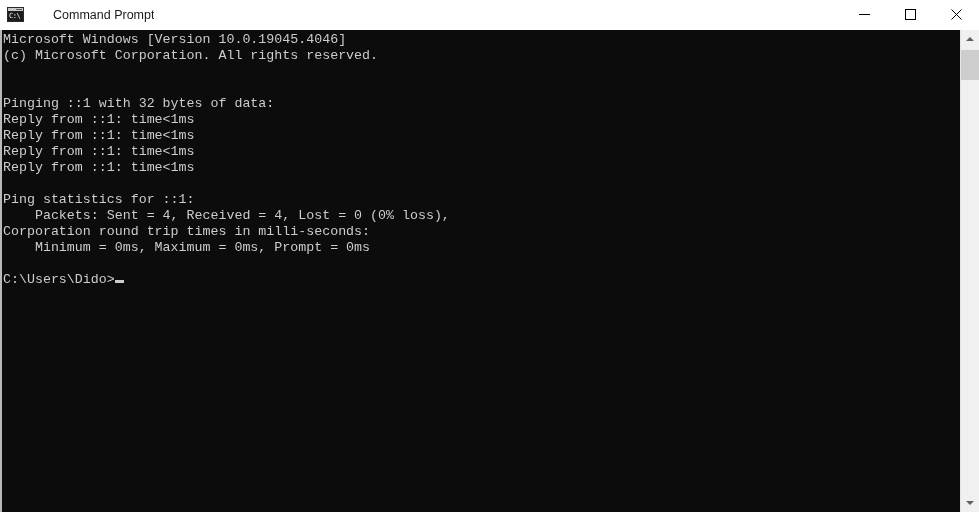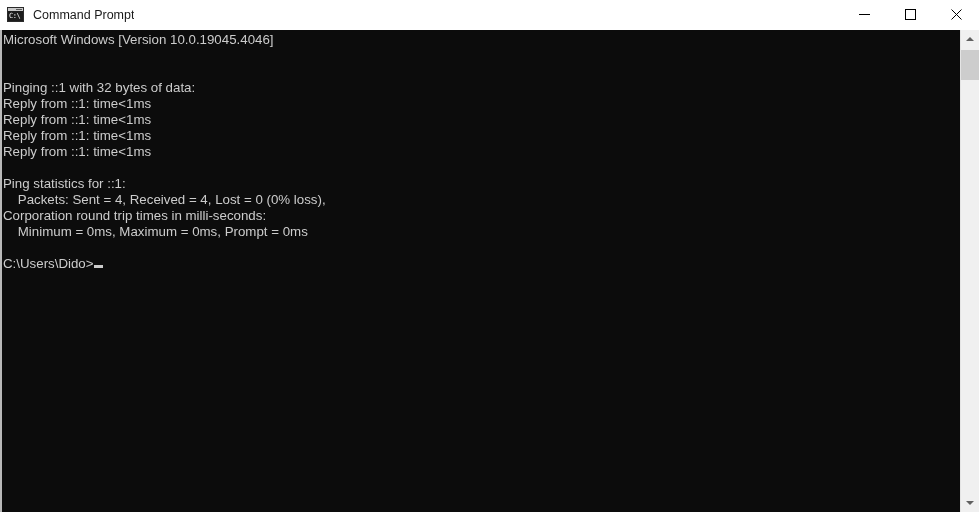--- a/index.html
+++ b/index.html
@@ -81,20 +81,21 @@
     padding-left: 1px;
     box-sizing: border-box;
   }
   .title-text {
     font-family: "Liberation Sans", sans-serif;
     font-size: 12.5px;
     color: #1a1a1a;
     white-space: nowrap;
     overflow: hidden;
     text-overflow: ellipsis;
+    margin-left: 20px;
   }
   .title-controls {
     display: flex;
     height: 30px;
     flex: 0 0 auto;
   }
   .ctrl-btn {
     width: 46px;
     height: 30px;
     display: flex;
@@ -116,21 +117,21 @@
     height: 482px;
     background: #0c0c0c;
     box-sizing: border-box;
     border-left: 2px solid #b9b9b9;
     overflow: hidden;
   }
   .console-inner {
     padding: 2px 0 0 1px;
   }
   .line {
-    font-family: Liberation Sans, sans-serif;
+    font-family: Liberation Mono, monospace;
     font-size: 13.3px;
     line-height: 16px;
     color: #cccccc;
     white-space: pre;
     height: 16px;
     letter-spacing: 0px;
   }
   .line.blank { color: transparent; }
   .cursor {
     display: inline-block;
@@ -217,20 +218,21 @@
           <line x1="0.5" y1="0.5" x2="10.5" y2="10.5" stroke="#000000" stroke-width="1"></line>
           <line x1="10.5" y1="0.5" x2="0.5" y2="10.5" stroke="#000000" stroke-width="1"></line>
         </svg>
       </button>
     </div>
   </div>
 
   <div class="console">
     <div class="console-inner">
         <div class="line">Microsoft Windows [Version 10.0.19045.4046]</div>
+        <div class="line">(c) Microsoft Corporation. All rights reserved.</div>
         <div class="line blank">&nbsp;</div>
         <div class="line blank">&nbsp;</div>
         <div class="line">Pinging ::1 with 32 bytes of data:</div>
         <div class="line">Reply from ::1: time&lt;1ms</div>
         <div class="line">Reply from ::1: time&lt;1ms</div>
         <div class="line">Reply from ::1: time&lt;1ms</div>
         <div class="line">Reply from ::1: time&lt;1ms</div>
         <div class="line blank">&nbsp;</div>
         <div class="line">Ping statistics for ::1:</div>
         <div class="line">    Packets: Sent = 4, Received = 4, Lost = 0 (0% loss),</div>

